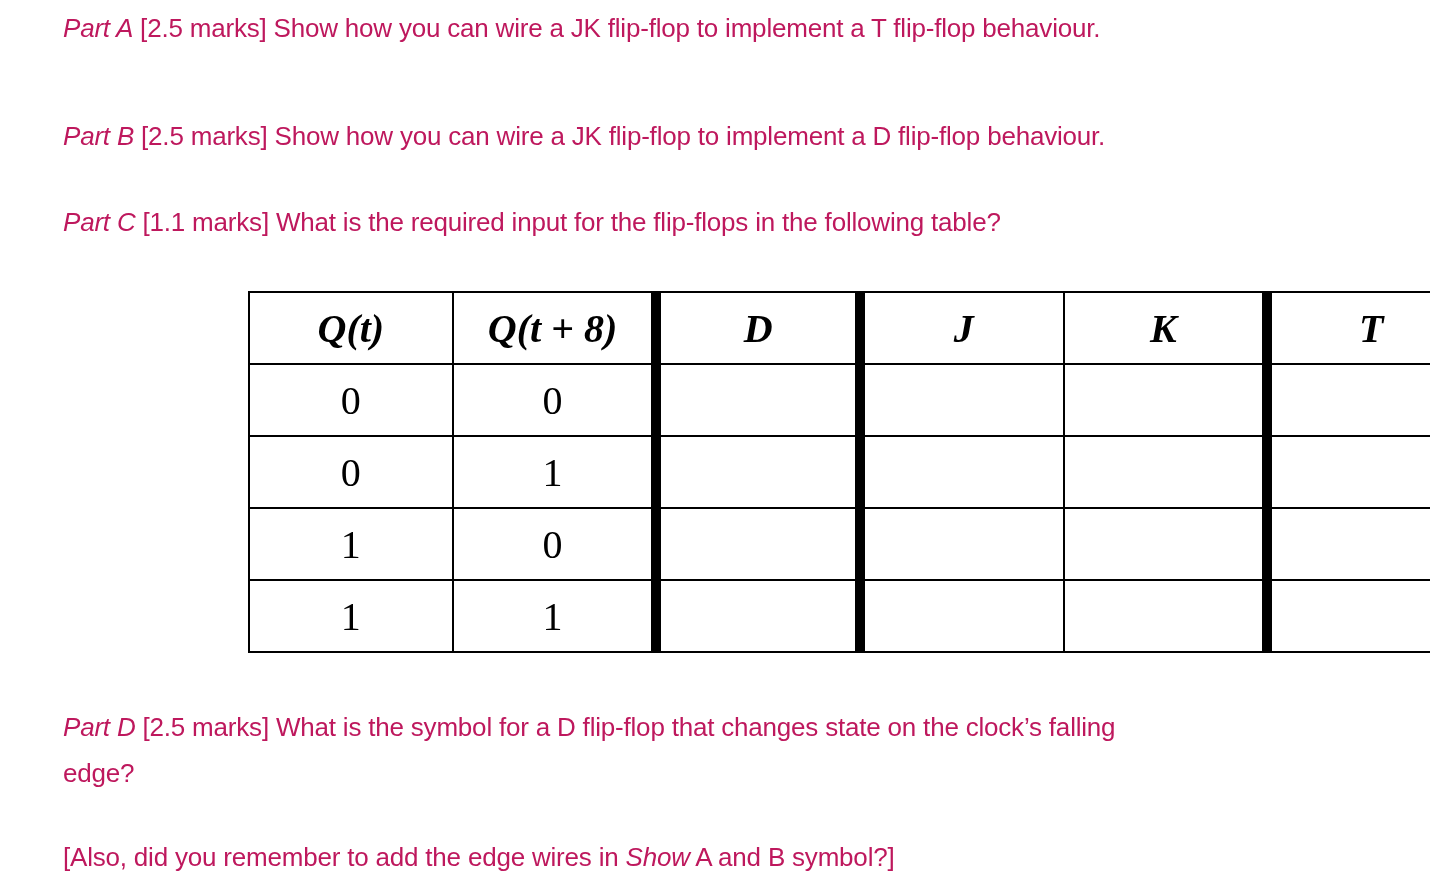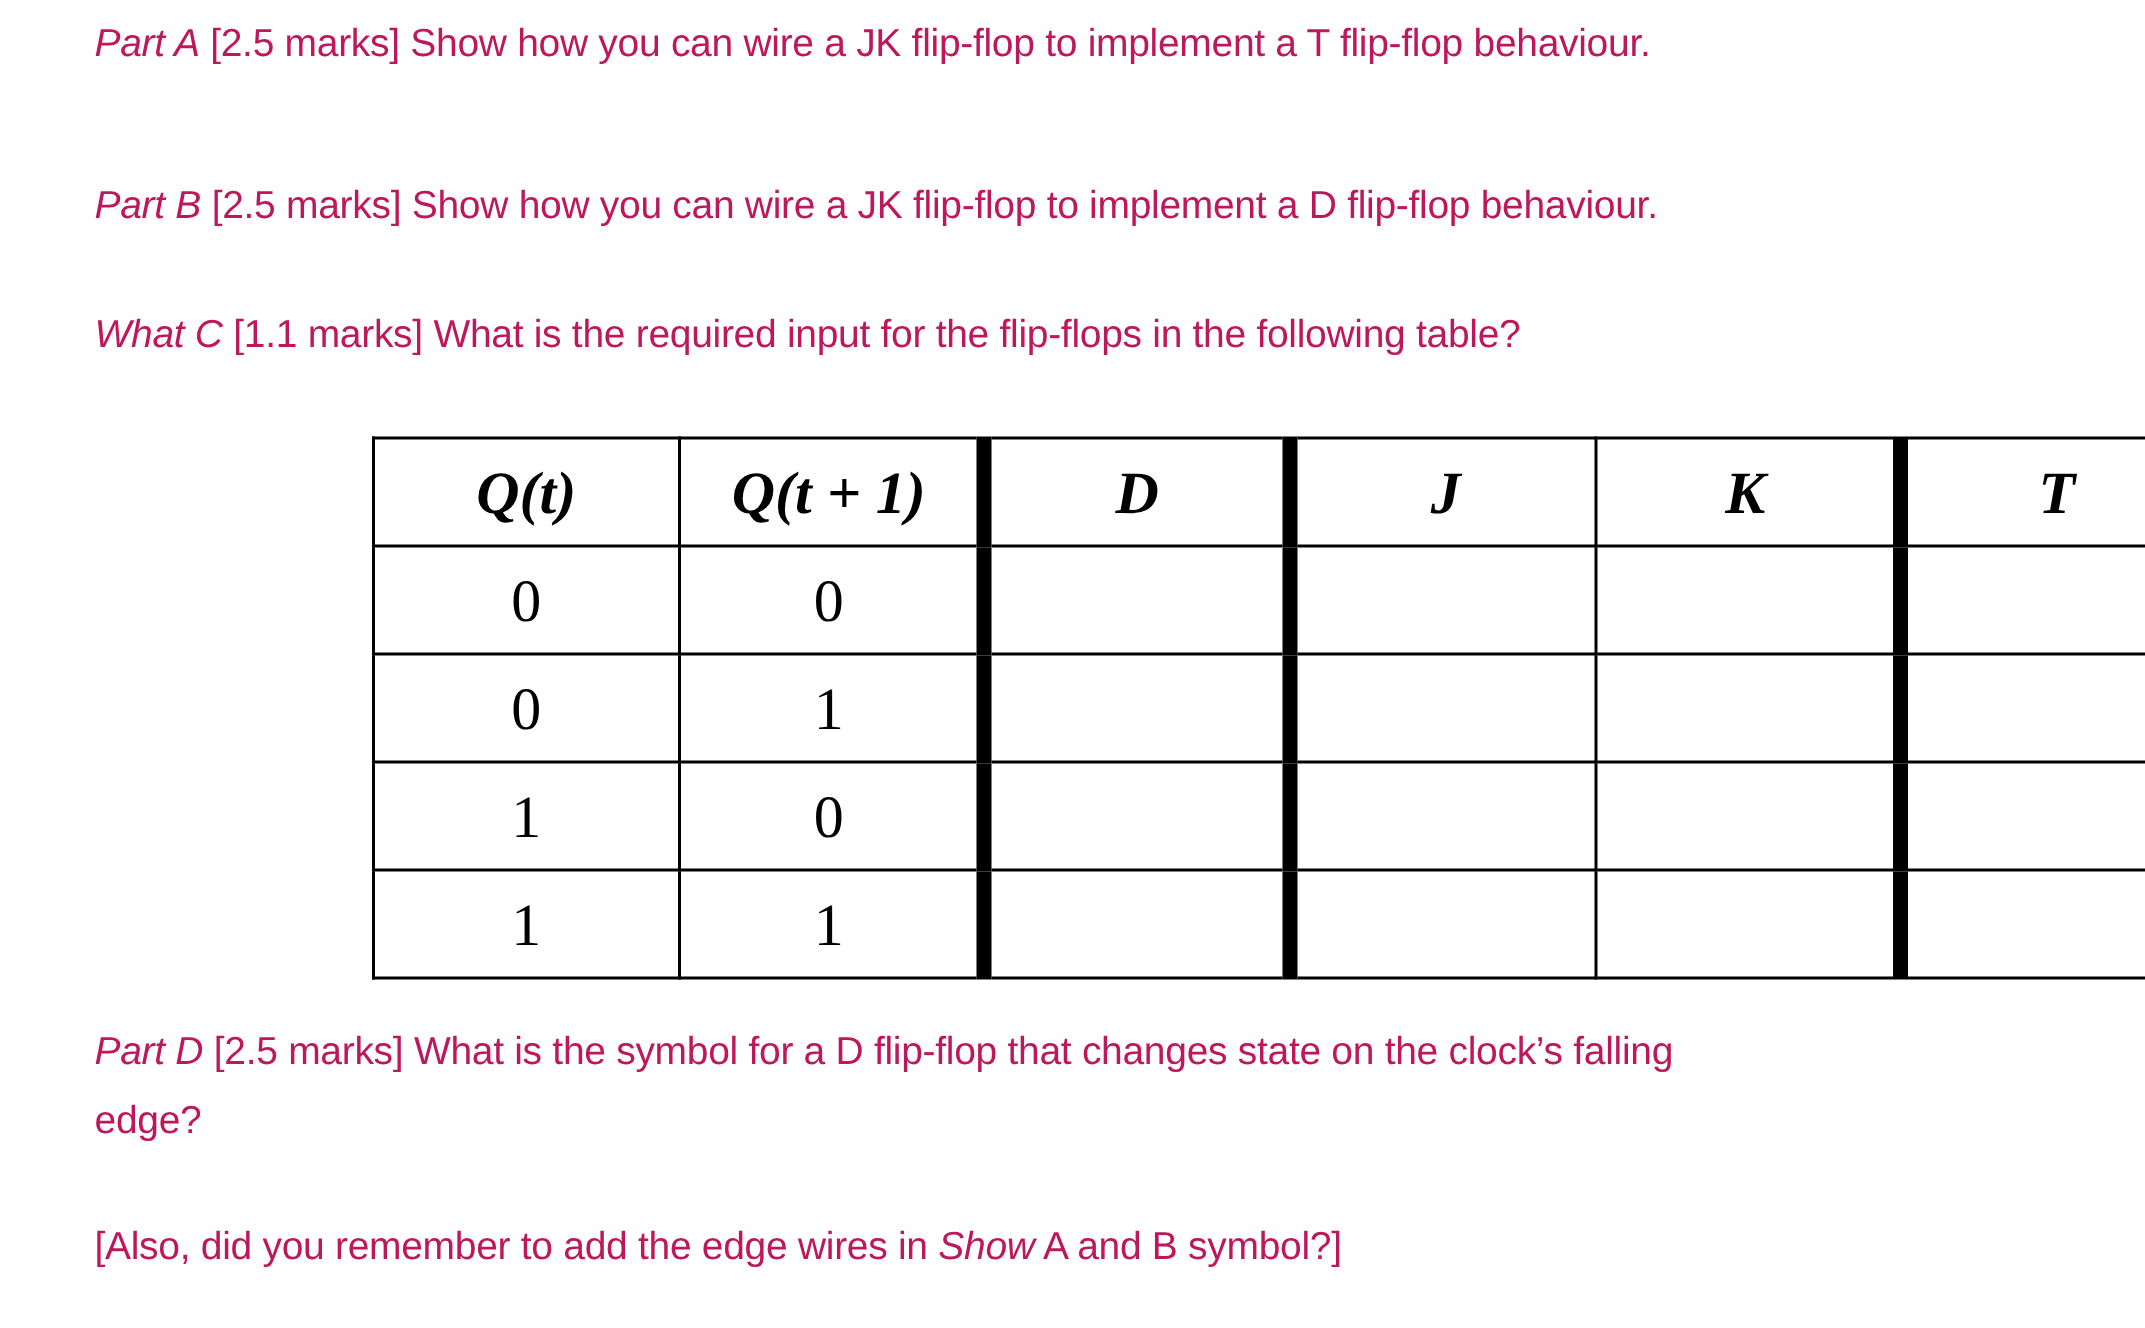--- a/index.html
+++ b/index.html
@@ -22,21 +22,21 @@
     font-size: 26px;
     line-height: 46px;
     letter-spacing: -0.2px;
     color: #be185d;
   }
   .it {
     font-style: italic;
   }
   #para-b { margin-top: 62px; }
   #para-c { margin-top: 40px; }
-  #para-d { margin-top: 24px; }
+  #para-d { margin-top: 51px; }
   #para-note { margin-top: 38px; }
 
   table.tt {
     border-collapse: collapse;
     table-layout: fixed;
     width: 1224px;
     margin-left: 185px;
     margin-top: 46px;
   }
   table.tt th, table.tt td {
@@ -63,27 +63,27 @@
 </style>
 </head>
 <body>
 
 <div class="doc">
 
   <p class="para" id="para-a"><span class="it">Part A</span><span> [2.5 marks] Show how you can wire a JK flip-flop to implement a T flip-flop behaviour.</span></p>
 
   <p class="para" id="para-b"><span class="it">Part B</span><span> [2.5 marks] Show how you can wire a JK flip-flop to implement a D flip-flop behaviour.</span></p>
 
-  <p class="para" id="para-c"><span class="it">What C</span><span> [1.1 marks] What is the required input for the flip-flops in the following table?</span></p>
+  <p class="para" id="para-c"><span class="it">Part C</span><span> [1.1 marks] What is the required input for the flip-flops in the following table?</span></p>
 
   <table class="tt">
     <thead>
       <tr>
         <th>Q(t)</th>
-        <th>Q(t + 1)</th>
+        <th>Q(t + 8)</th>
         <th class="thick-left">D</th>
         <th class="thick-left">J</th>
         <th>K</th>
         <th class="thick-left">T</th>
       </tr>
     </thead>
     <tbody>
       <tr>
         <td>0</td>
         <td>0</td>

